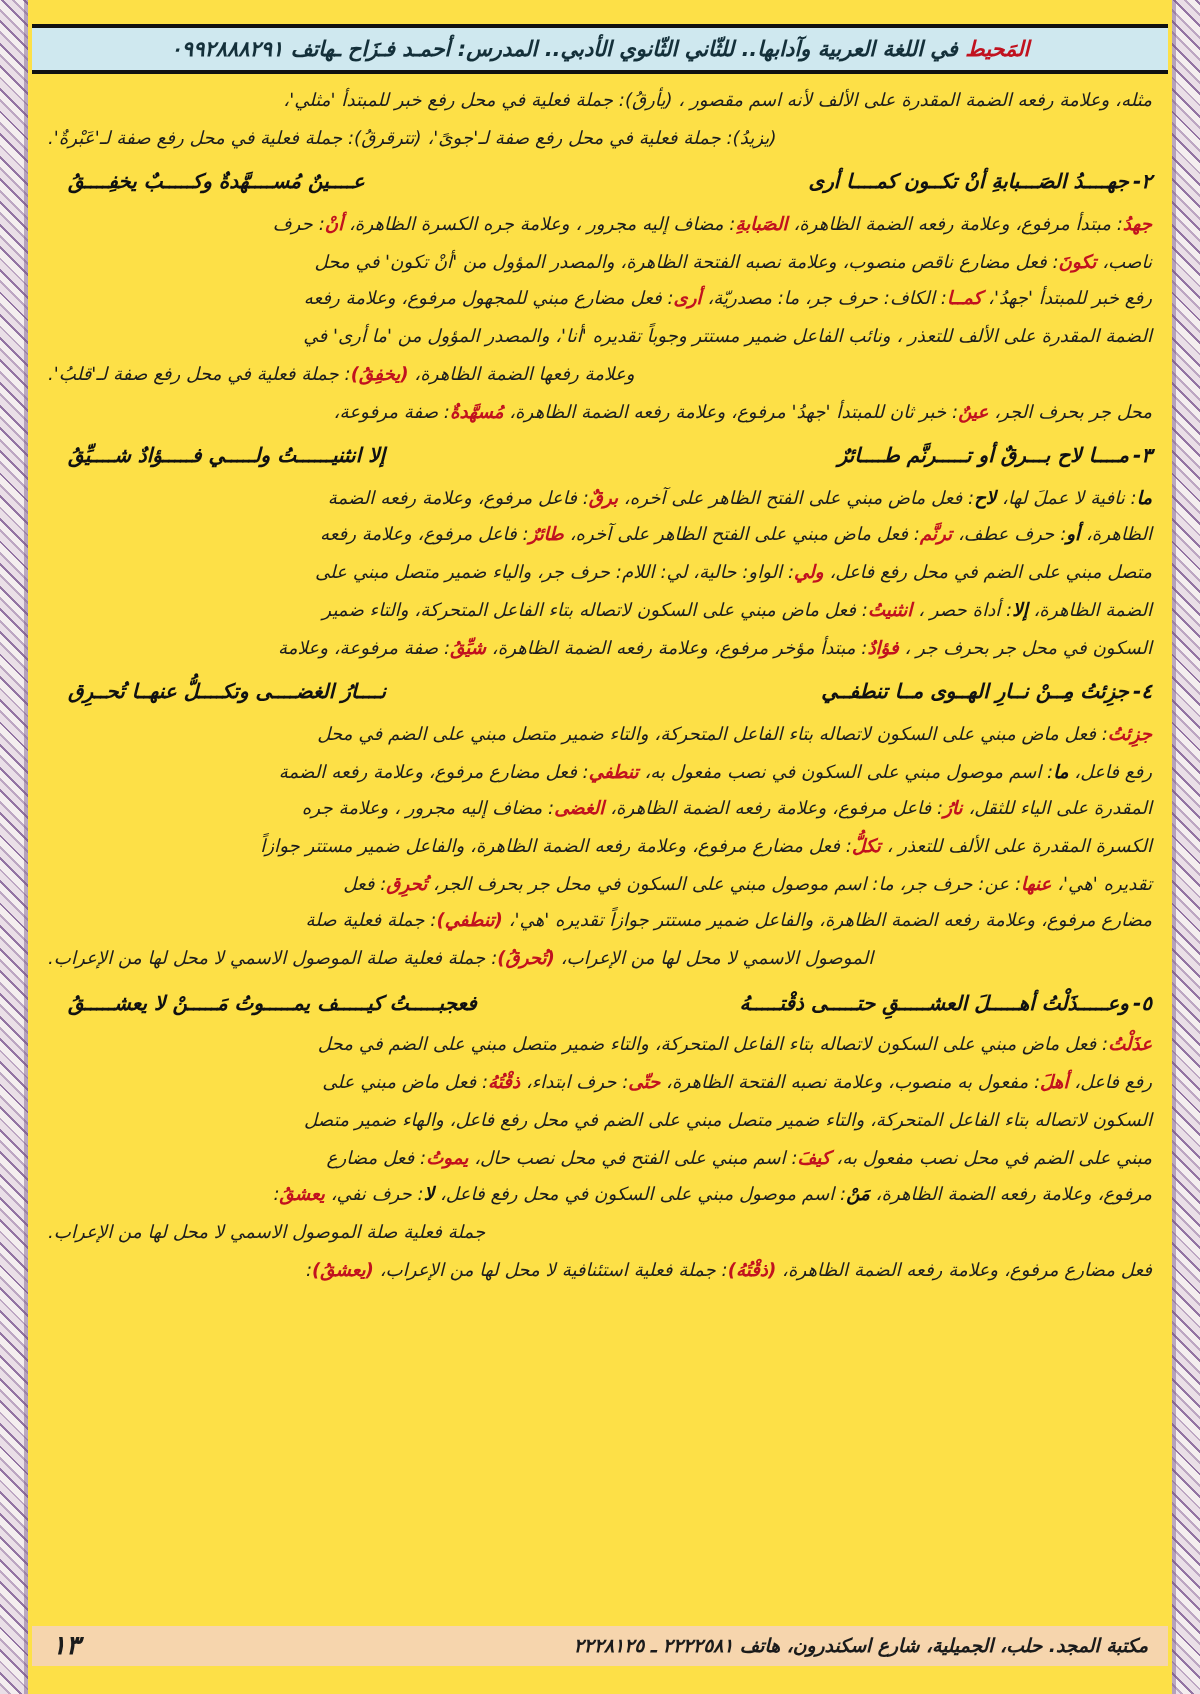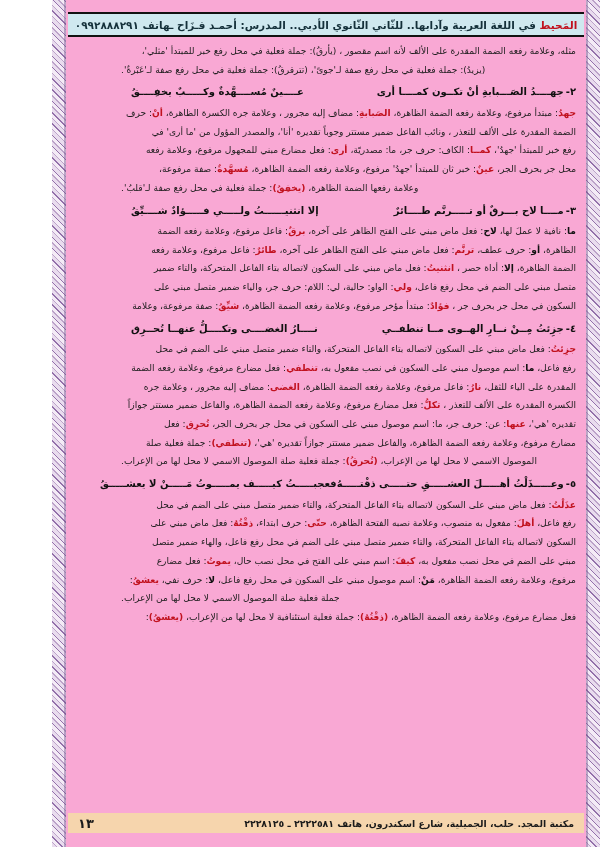--- a/index.html
+++ b/index.html
@@ -4,24 +4,24 @@
 <style>
   html,body{margin:0;padding:0;}
   body{
     width:600px;height:847px;
     background:#ffffff;
     font-family:"DejaVu Sans","Liberation Sans",sans-serif;
     overflow:hidden;
   }
   .page{
     position:relative;
-    width:548px;height:847px;
-    background:#f9a8d4;
+    width:600px;height:847px;
+    background:#fde047;
     box-sizing:border-box;
-    display:flex;flex-direction:column;
+    display:flex;flex-direction:column;font-style:italic;
   }
   
   .edge{
     position:absolute;top:0;bottom:0;width:14px;
     background:
       repeating-linear-gradient(45deg,
         #e9dff0 0px,#e9dff0 3px,
         #b9a3c9 3px,#b9a3c9 4px,
         #f4eff8 4px,#f4eff8 7px,
         #8e6fa8 7px,#8e6fa8 8px),
@@ -63,21 +63,20 @@
   
   .body{
     flex:1;
     padding:4px 8px 0 8px;
     direction:rtl;
     font-size:9.1px;
     line-height:1.95;
     color:#1c1c1c;
     text-align:justify;
     text-justify:inter-word;
-    margin-left:45px;
   }
   .para{
     margin:0 0 1px 0;
     text-align:justify;
     text-align-last:right;
     direction:rtl;
   }
   .para.lastjust{ text-align-last:left; }
   .t{color:#c1121f;font-weight:bold;}
   .tb{color:#111;font-weight:bold;}
@@ -143,36 +142,37 @@
       <div class="para">مثله، وعلامة رفعه الضمة المقدرة على الألف لأنه اسم مقصور ، (يأرقُ): جملة فعلية في محل رفع خبر للمبتدأ 'مثلي'،</div>
       <div class="para lastjust">(يزيدُ): جملة فعلية في محل رفع صفة لـ'جوىً'، (تترقرقُ): جملة فعلية في محل رفع صفة لـ'عَبْرةٌ'.</div>
 
       <div class="verse">
         <span class="hemistich sadr"><span class="num">٢-</span><span>جهــــدُ الصَـــبابةِ أنْ تكــون كمــــا أرى</span></span>
         <span class="hemistich ajz">عــــينٌ مُســــهَّدةٌ وكـــــبٌ يخفِــــقُ</span>
       </div>
 
       <div>
         <div class="para"><b class="t">جهدُ</b>: مبتدأ مرفوع، وعلامة رفعه الضمة الظاهرة، <b class="t">الصَبابةِ</b>: مضاف إليه مجرور ، وعلامة جره الكسرة الظاهرة، <b class="t">أنْ</b>: حرف</div>
+        <div class="para">ناصب، <b class="t">تكونَ</b>: فعل مضارع ناقص منصوب، وعلامة نصبه الفتحة الظاهرة، والمصدر المؤول من 'أنْ تكون' في محل</div>
+        <div class="para">رفع خبر للمبتدأ 'جهدُ'، <b class="t">كمــا</b>: الكاف: حرف جر، ما: مصدريّة، <b class="t">أرى</b>: فعل مضارع مبني للمجهول مرفوع، وعلامة رفعه</div>
         <div class="para">الضمة المقدرة على الألف للتعذر ، ونائب الفاعل ضمير مستتر وجوباً تقديره 'أنا'، والمصدر المؤول من 'ما أرى' في</div>
-        <div class="para">رفع خبر للمبتدأ 'جهدُ'، <b class="t">كمــا</b>: الكاف: حرف جر، ما: مصدريّة، <b class="t">أرى</b>: فعل مضارع مبني للمجهول مرفوع، وعلامة رفعه</div>
+        <div class="para lastjust">وعلامة رفعها الضمة الظاهرة، <b class="t">(يخفِقُ)</b>: جملة فعلية في محل رفع صفة لـ'قلبُ'.</div>
         <div class="para">محل جر بحرف الجر، <b class="t">عينٌ</b>: خبر ثان للمبتدأ 'جهدُ' مرفوع، وعلامة رفعه الضمة الظاهرة، <b class="t">مُسهَّدةٌ</b>: صفة مرفوعة،</div>
-        <div class="para lastjust">وعلامة رفعها الضمة الظاهرة، <b class="t">(يخفِقُ)</b>: جملة فعلية في محل رفع صفة لـ'قلبُ'.</div>
       </div>
 
       <div class="verse">
         <span class="hemistich sadr"><span class="num">٣-</span><span>مــــا لاح بـــرقٌ أو تـــــرنَّم طــــائرٌ</span></span>
         <span class="hemistich ajz">إلا انثنيــــــتُ ولـــــي فـــــؤادٌ شــــيِّقُ</span>
       </div>
 
       <div>
         <div class="para"><b class="tb">ما</b>: نافية لا عملَ لها، <b class="tb">لاح</b>: فعل ماض مبني على الفتح الظاهر على آخره، <b class="t">برقٌ</b>: فاعل مرفوع، وعلامة رفعه الضمة</div>
         <div class="para">الظاهرة، <b class="tb">أو</b>: حرف عطف، <b class="t">ترنَّم</b>: فعل ماض مبني على الفتح الظاهر على آخره، <b class="t">طائرٌ</b>: فاعل مرفوع، وعلامة رفعه</div>
+        <div class="para">متصل مبني على الضم في محل رفع فاعل، <b class="t">ولي</b>: الواو: حالية، لي: اللام: حرف جر، والياء ضمير متصل مبني على</div>
         <div class="para">الضمة الظاهرة، <b class="tb">إلا</b>: أداة حصر ، <b class="t">انثنيتُ</b>: فعل ماض مبني على السكون لاتصاله بتاء الفاعل المتحركة، والتاء ضمير</div>
-        <div class="para">متصل مبني على الضم في محل رفع فاعل، <b class="t">ولي</b>: الواو: حالية، لي: اللام: حرف جر، والياء ضمير متصل مبني على</div>
         <div class="para">السكون في محل جر بحرف جر ، <b class="t">فؤادٌ</b>: مبتدأ مؤخر مرفوع، وعلامة رفعه الضمة الظاهرة، <b class="t">شيِّقُ</b>: صفة مرفوعة، وعلامة</div>
       </div>
 
       <div class="verse">
         <span class="hemistich sadr"><span class="num">٤-</span><span>جزِئتُ مِــنْ نــارِ الهــوى مــا تنطفــي</span></span>
         <span class="hemistich ajz">نــــارُ الغضــــى وتكــــلُّ عنهــا تُحــرِق</span>
       </div>
 
       <div>
         <div class="para"><b class="t">جزِئتُ</b>: فعل ماض مبني على السكون لاتصاله بتاء الفاعل المتحركة، والتاء ضمير متصل مبني على الضم في محل</div>

